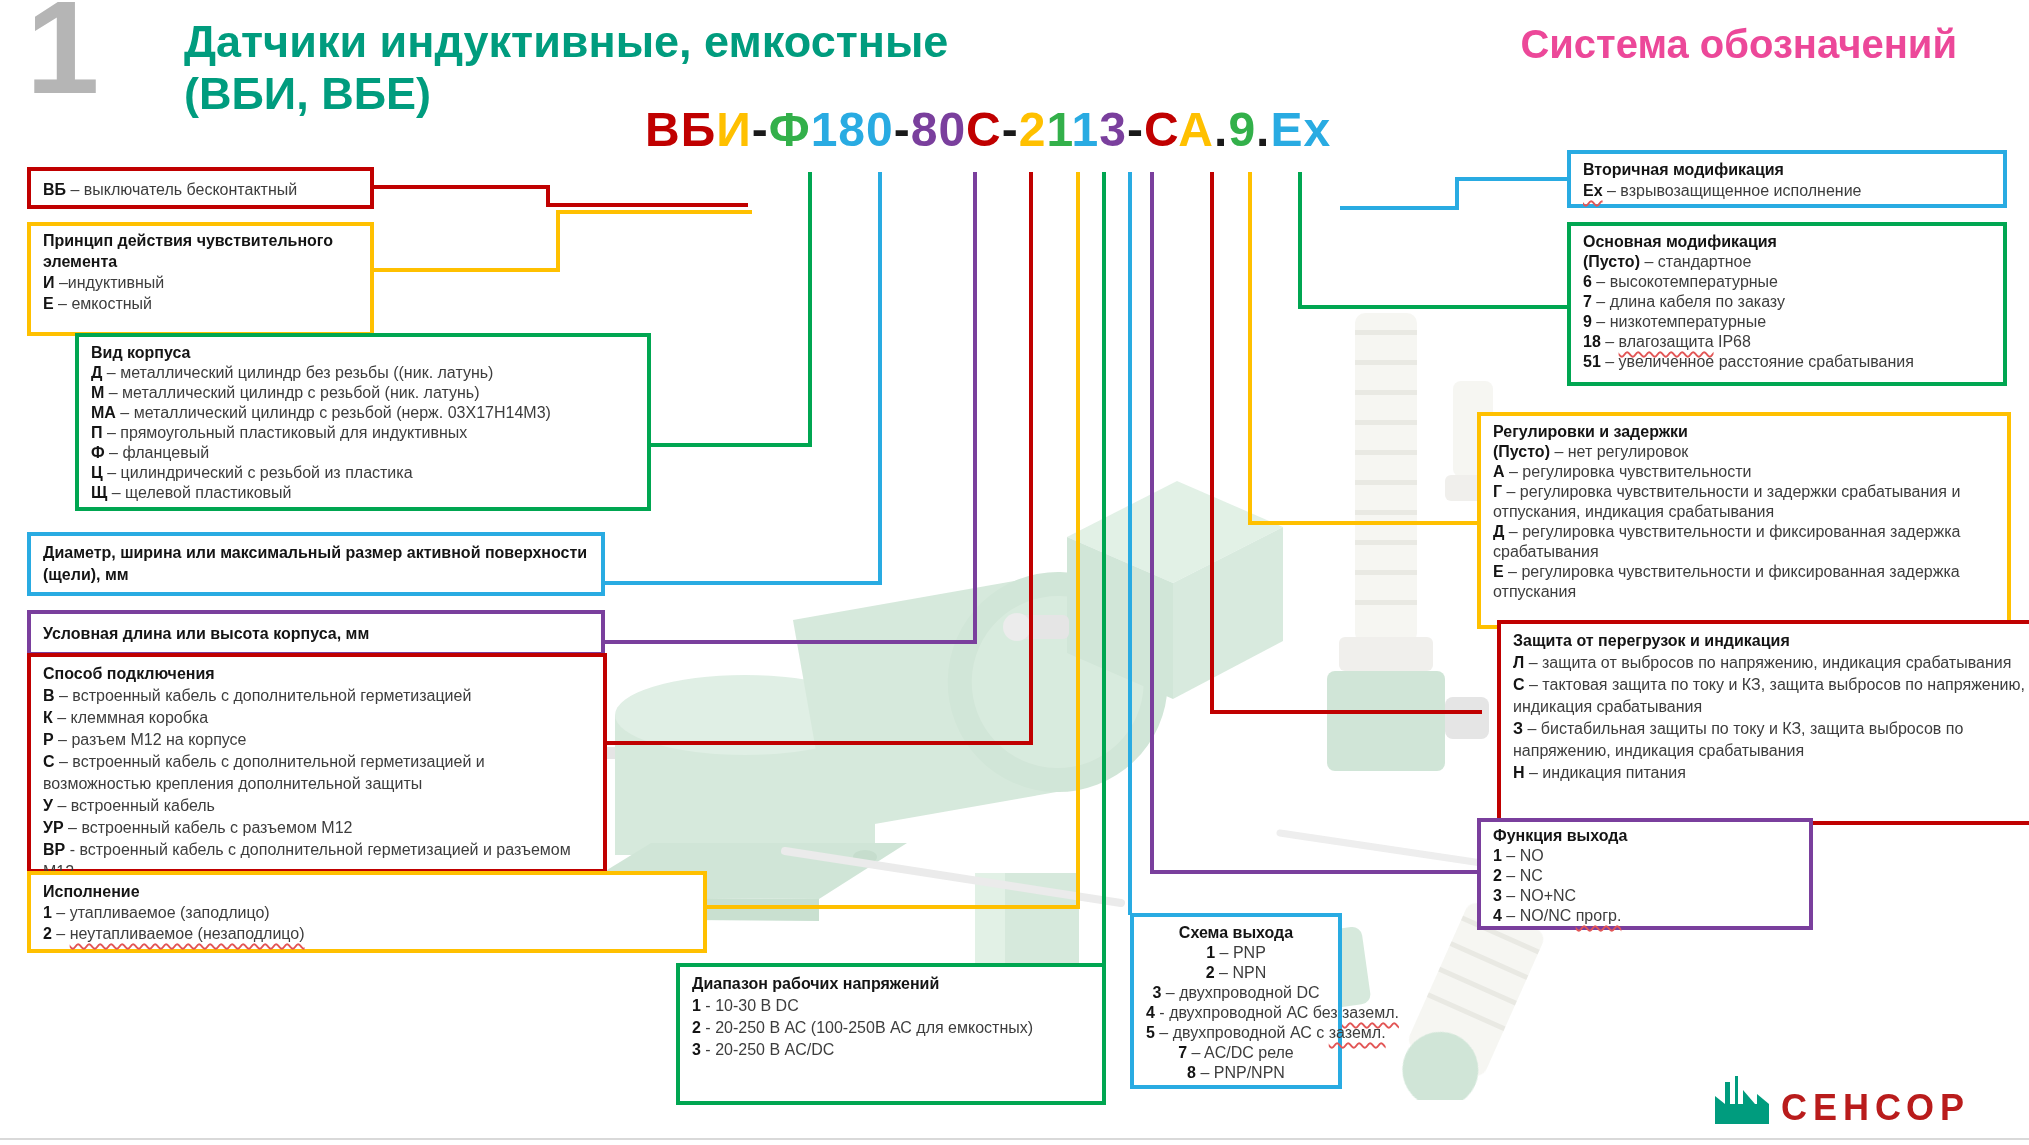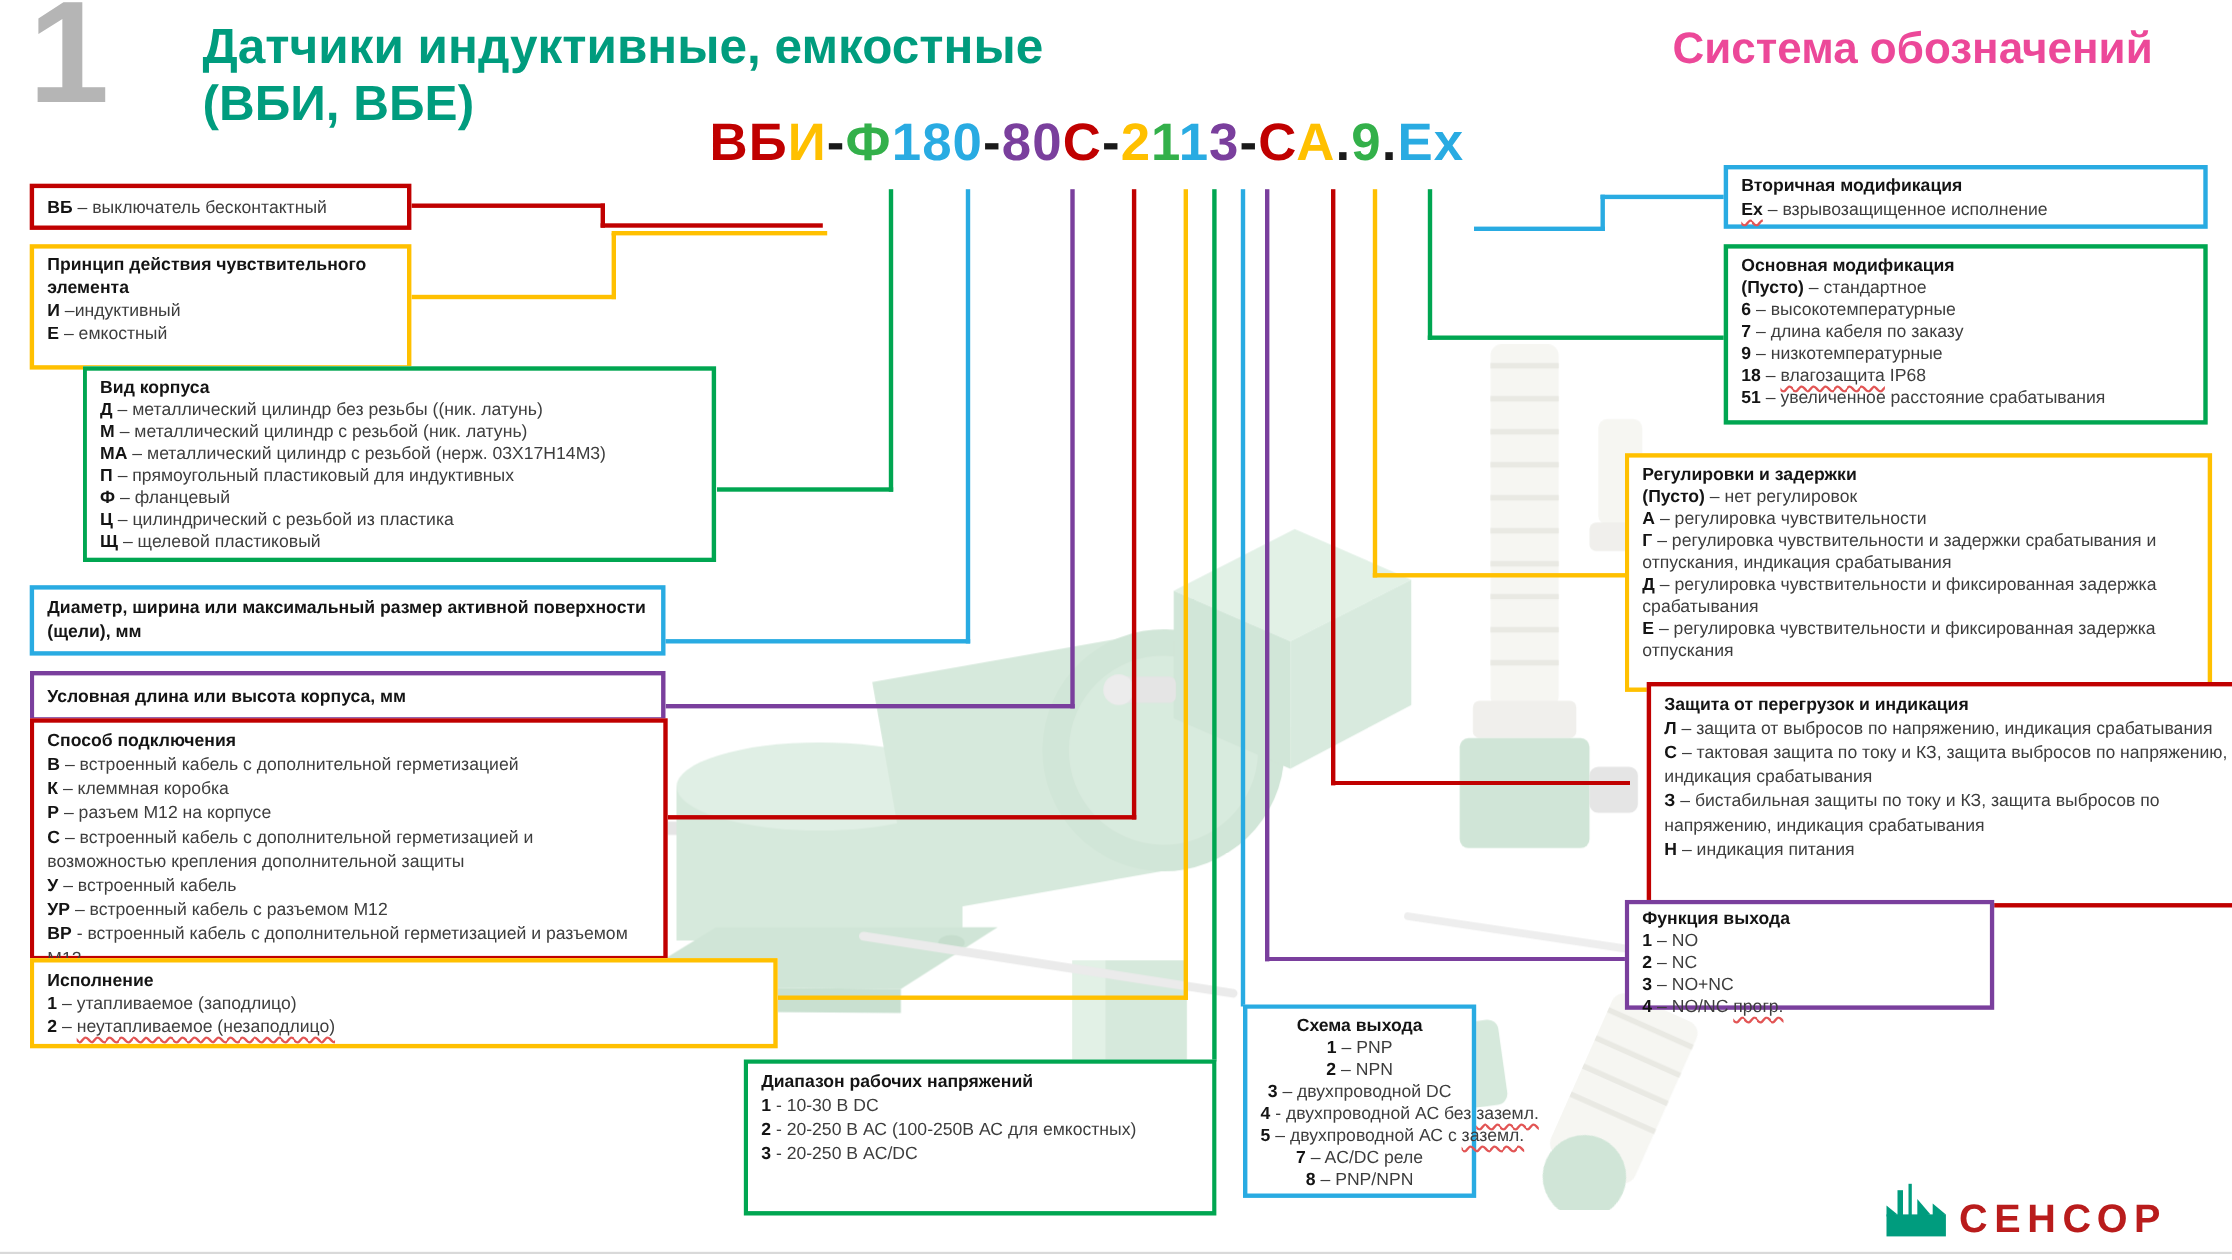--- a/index.html
+++ b/index.html
@@ -236,21 +236,21 @@
       <div class="bi"><span class="bld">Д</span><span> – регулировка чувствительности и фиксированная задержка срабатывания</span></div>
       <div class="bi"><span class="bld">Е</span><span> – регулировка чувствительности и фиксированная задержка отпускания</span></div>
     </div>
   <div class="box" style="left: 1477px; top: 620px; width: 548px; height: 205px; line-height: 22px; border-color: rgb(192, 0, 0); margin-left: 20px;">
       <div class="bt">Защита от перегрузок и индикация</div>
       <div class="bi"><span class="bld">Л</span><span> – защита от выбросов по напряжению, индикация срабатывания</span></div>
       <div class="bi"><span class="bld">С</span><span> – тактовая защита по току и КЗ, защита выбросов по напряжению, индикация срабатывания</span></div>
       <div class="bi"><span class="bld">З</span><span> – бистабильная защиты по току и КЗ, защита выбросов по напряжению, индикация срабатывания</span></div>
       <div class="bi"><span class="bld">Н</span><span> – индикация питания</span></div>
     </div>
-  <div class="box" style="left: 1477px; top: 818px; width: 336px; height: 100px; line-height: 20px; padding-top: 4px; border-color: rgb(122, 63, 157);">
+  <div class="box" style="left: 1477px; top: 818px; width: 336px; height: 112px; line-height: 20px; padding-top: 4px; border-color: rgb(122, 63, 157);">
       <div class="bt">Функция выхода</div>
       <div class="bi"><span class="bld">1</span><span> – NO</span></div>
       <div class="bi"><span class="bld">2</span><span> – NC</span></div>
       <div class="bi"><span class="bld">3</span><span> – NO+NC</span></div>
       <div class="bi"><span class="bld">4</span><span> – NO/NC </span><span class="sq">прогр.</span></div>
     </div>
 
   <div class="rule"></div>
   <div class="logo">
     <svg width="58" height="50" viewBox="0 0 58 50">

